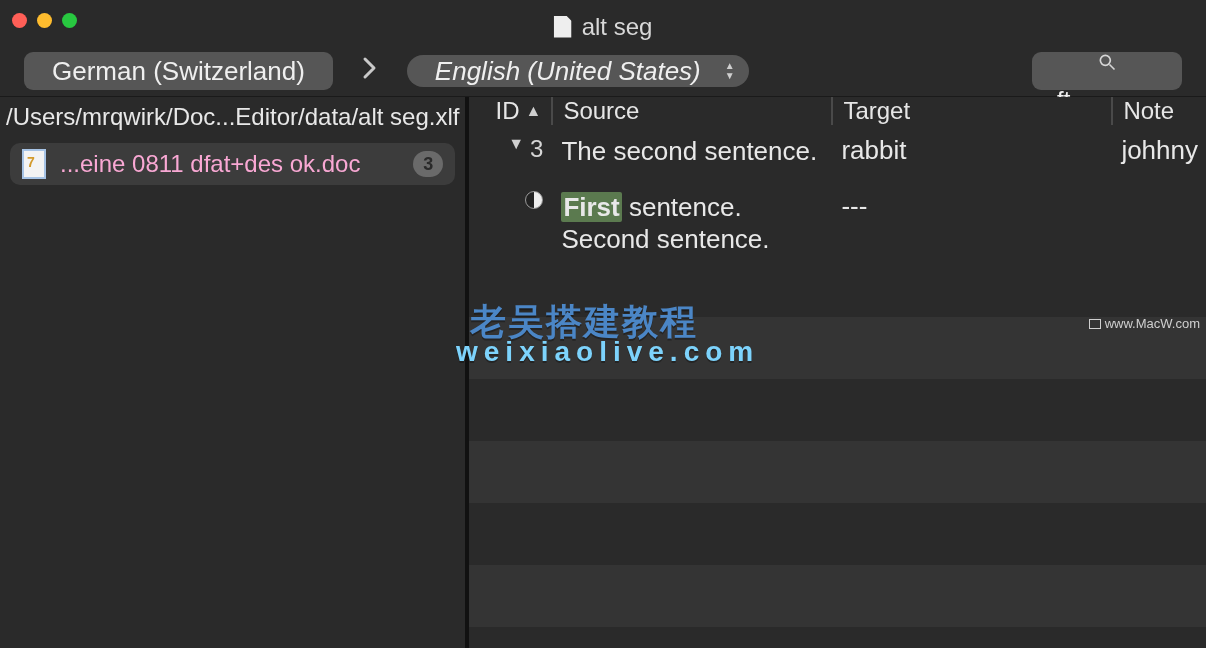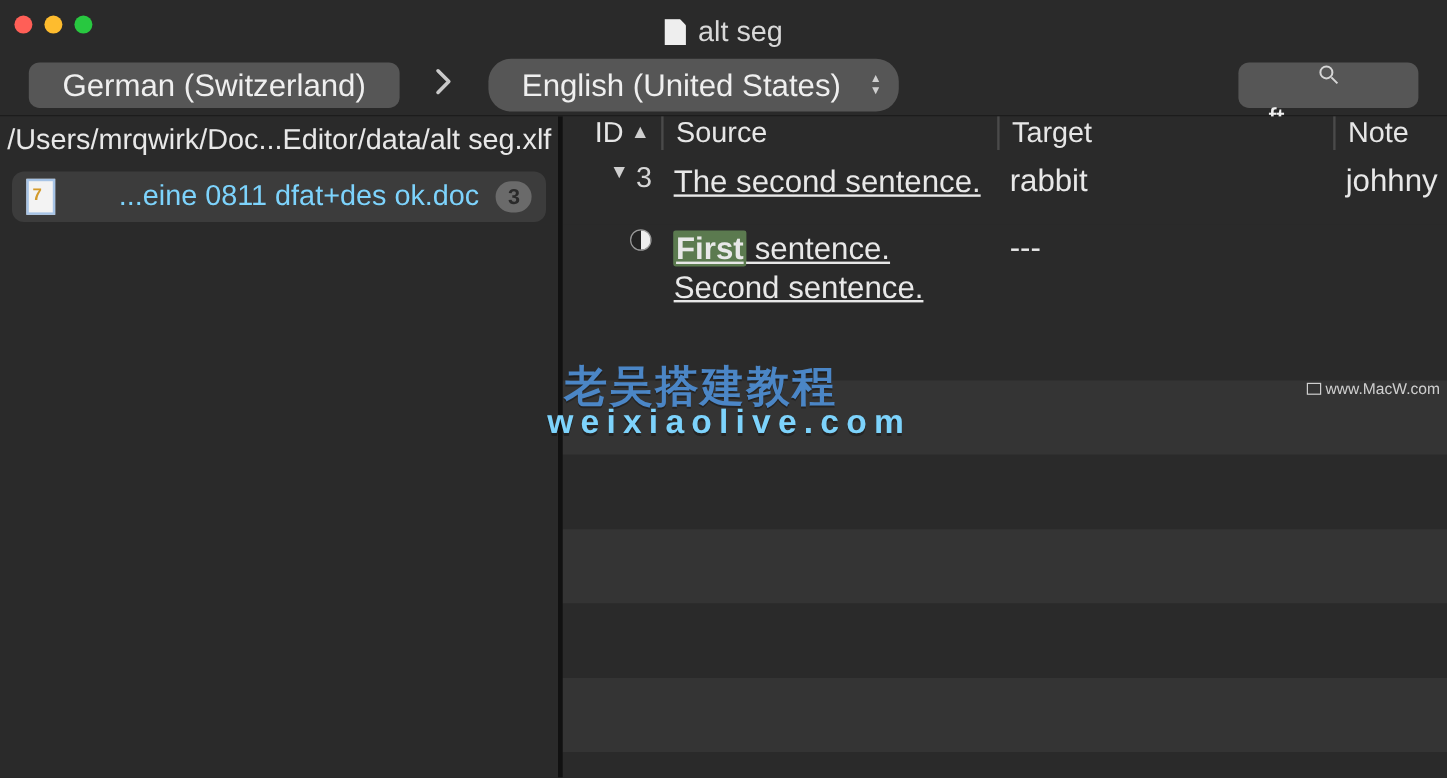--- a/index.html
+++ b/index.html
@@ -55,26 +55,27 @@
     white-space: nowrap;
   }
   .chev-sep {
     color: #bdbdbd;
     font-size: 26px;
     padding: 0 4px;
   }
   .target-lang {
     background: #565656;
     border-radius: 19px;
-    height: 44px;
+    height: 32px;
     display: flex; align-items: center;
     padding: 0 14px 0 28px;
     gap: 24px;
     font-size: 26px;
     color: #efefef;
+    font-style: italic;
   }
   .target-lang .stepper {
     display: flex; flex-direction: column; gap: 2px;
     font-size: 10px; line-height: 8px; color: #cfcfcf;
   }
   .toolbar-spacer { flex: 1; }
   .search {
     background: #565656;
     border-radius: 9px;
     height: 38px;
@@ -118,21 +119,21 @@
   }
   .file-row .file-icon {
     width: 24px; height: 30px; background: #f3f3f3;
     border: 2px solid #a7c4e6;
     position: relative;
   }
   .file-row .file-icon::after {
     content: "7"; position: absolute; left: 3px; top: 3px;
     font-size: 14px; color: #d39a2b; font-weight: bold;
   }
-  .file-name { flex: 1; color: #7dd3fc; font-size: 24px; white-space: nowrap; overflow: hidden; text-overflow: ellipsis; text-align: right; }
+  .file-name { flex: 1; color: #f9a8d4; font-size: 24px; white-space: nowrap; overflow: hidden; text-overflow: ellipsis; }
   .badge {
     background: #6a6a6a; color: #2a2a2a;
     border-radius: 999px;
     min-width: 30px; height: 26px;
     font-size: 18px;
     display: flex; align-items: center; justify-content: center;
     font-weight: 600;
   }
 
   
@@ -160,21 +161,21 @@
   .row {
     display: flex;
     min-height: 62px;
     align-items: flex-start;
     padding-top: 10px;
   }
   .row.stripe-a { background: #2a2a2a; }
   .row.stripe-b { background: #343434; }
   .row.empty { height: 62px; }
   .row .c-id   { width: 84px; padding-right: 10px; text-align: right; display: flex; justify-content: flex-end; gap: 6px; color: #d6d6d6; font-size: 24px;}
-  .row .c-src  { width: 280px; padding: 0 8px; color: #e8e8e8; font-size: 26px; line-height: 32px; text-decoration: underline;}
+  .row .c-src  { width: 280px; padding: 0 8px; color: #e8e8e8; font-size: 26px; line-height: 32px;}
   .row .c-tgt  { width: 280px; padding: 0 8px; color: #e8e8e8; font-size: 26px;}
   .row .c-note { flex: 1; padding: 0 8px; color: #e8e8e8; font-size: 26px; text-align: right; padding-right: 8px;}
 
   .tri { font-size: 16px; color: #cfcfcf; }
   .sort-arrow { font-size: 16px; color: #cfcfcf; }
 
   .half-circle {
     width: 18px; height: 18px; border-radius: 50%;
     background: linear-gradient(90deg, #222 0 50%, #eee 50% 100%);
     border: 1px solid #999;

